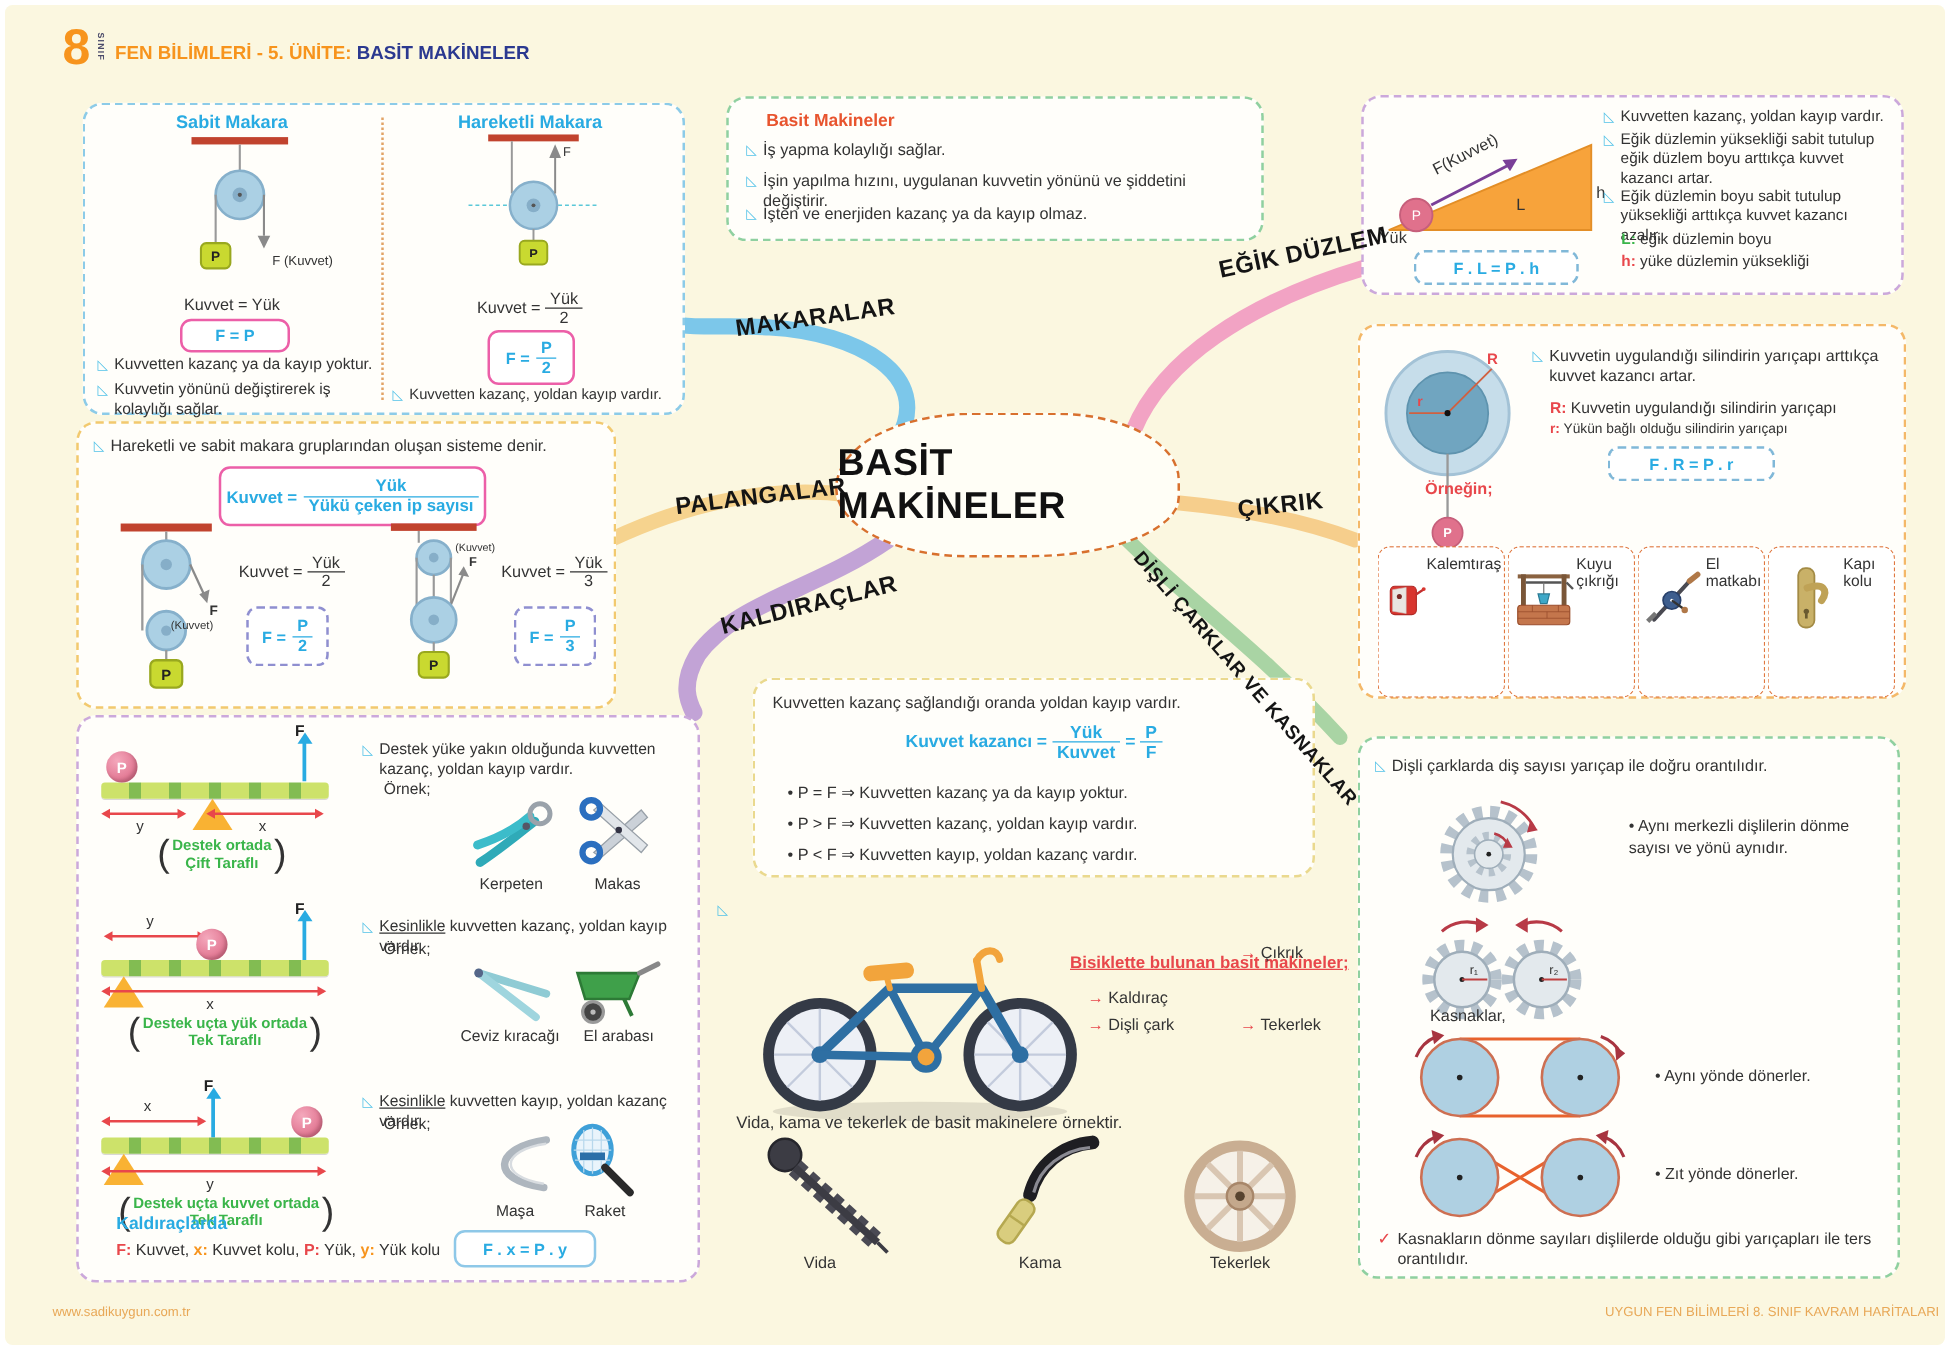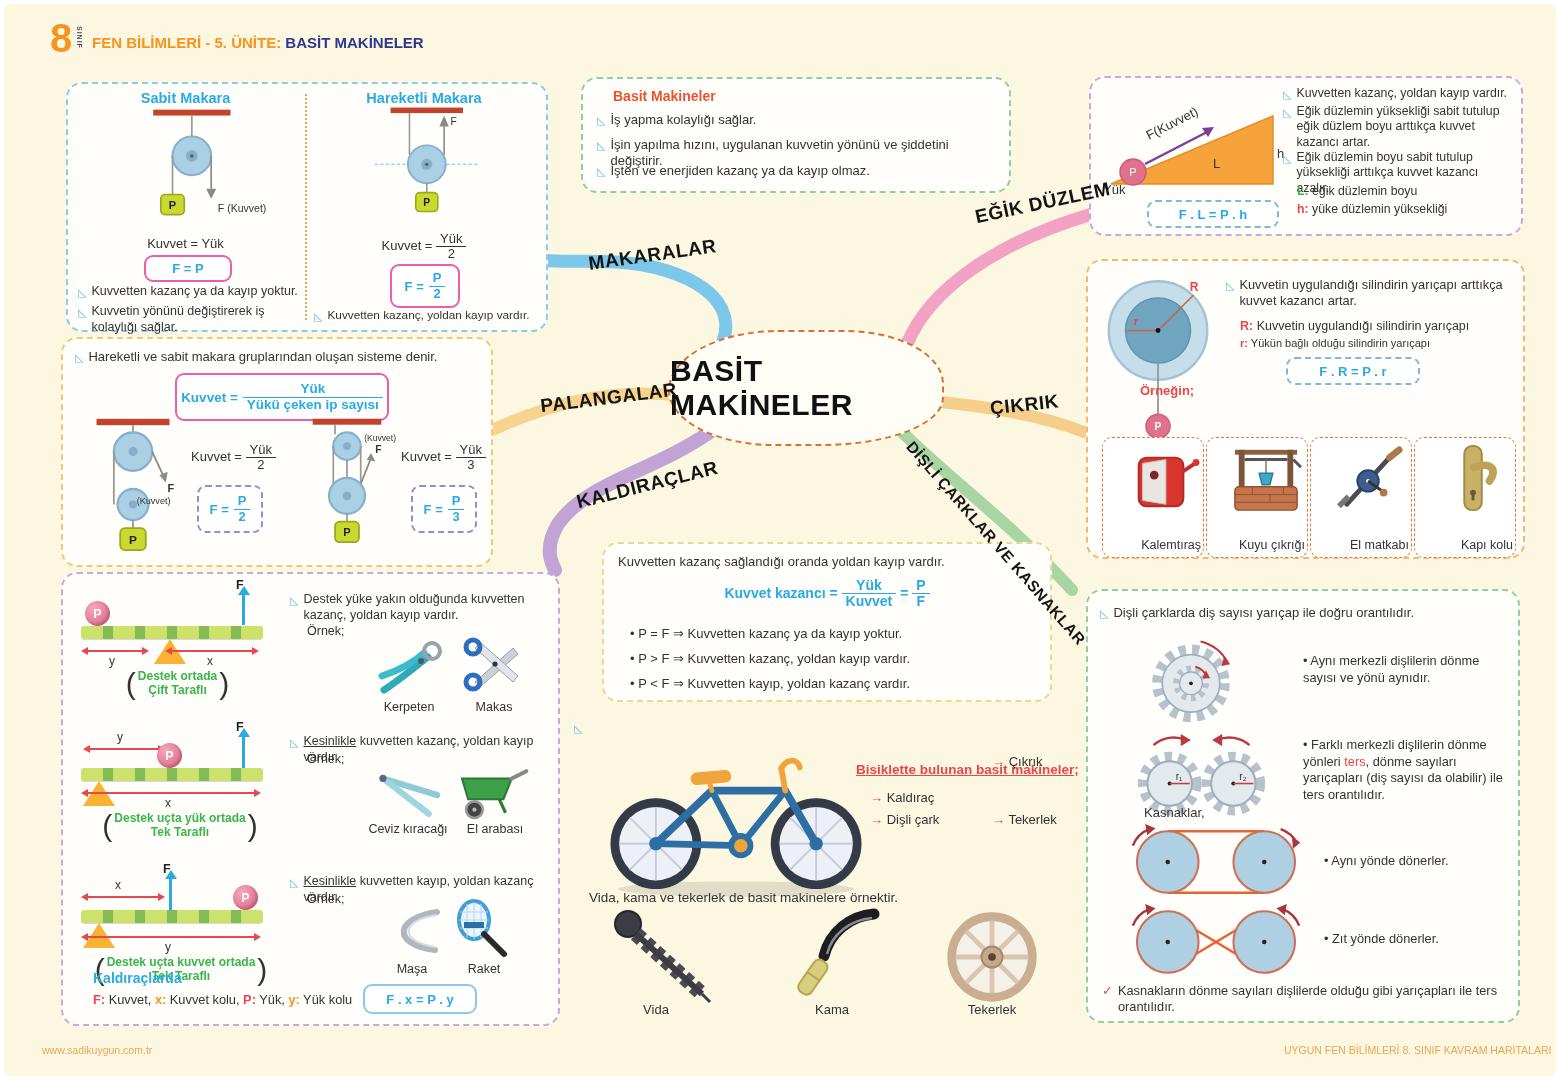--- a/index.html
+++ b/index.html
@@ -23,21 +23,21 @@
 .farr{position:absolute;width:3px;background:#29ABE2}
 .farr:before{content:"";position:absolute;left:-4.5px;top:-8px;border:6px solid transparent;border-bottom:9px solid #29ABE2;border-top:0}
 .flab{position:absolute;font-size:12.5px;font-weight:bold;color:#222}
 .meas{position:absolute;height:1.6px;background:#E8474B}
 .meas:before,.meas:after{content:"";position:absolute;top:-3.2px;border:4px solid transparent}
 .meas:before{left:-2px;border-right:7px solid #E8474B;border-left:0}
 .meas:after{right:-2px;border-left:7px solid #E8474B;border-right:0}
 .mlab{position:absolute;font-size:12px;color:#333}
 .cap{position:absolute;display:flex;align-items:center;justify-content:center;color:#3AB54A;font-size:12px;line-height:1.15;text-align:center;font-weight:bold;gap:2px}
 .paren{font-size:30px;font-weight:normal;color:#333;line-height:.9}
-.card{position:absolute;border:1.6px dashed #E07840;border-radius:10px;background:#fff;display:flex;flex-direction:column;align-items:flex-end;justify-content:space-between;padding:6px 2px 5px 2px}
+.card{position:absolute;border:1.6px dashed #E07840;border-radius:10px;background:#fff;display:flex;flex-direction:row;align-items:flex-start;justify-content:space-between;padding:6px 2px 5px 2px}
 .card .clab{font-size:12.5px;color:#333}
 .blab{position:absolute;font-weight:bold;color:#141414;letter-spacing:.6px;z-index:3;white-space:nowrap;font-size:19px}
 .lrow{position:absolute;left:12px;width:478px}
 svg text{font-family:"Liberation Sans","DejaVu Sans",sans-serif}
 .tlab{position:absolute;font-size:12.5px;color:#333;text-align:center}
 .cloud{position:absolute;left:664px;top:326px;width:272px;height:112px;background:#FFFEF6;border:2.5px dashed #D8702E;border-radius:50% 45% 55% 48%/65% 58% 52% 60%;display:flex;align-items:center;justify-content:center;z-index:3}
 .cloud .ct{font-size:30px;font-weight:bold;color:#111;letter-spacing:.5px}
 </style>
 </head>
 <body>
@@ -423,21 +423,21 @@
       <polygon points="10,98 172,98 172,30" fill="#F7A33B" stroke="#E38E26" stroke-width="1.5"></polygon>
       <line x1="44" y1="78" x2="108" y2="45" stroke="#7A3F98" stroke-width="2.4"></line>
       <polygon points="113,41 101,42 107,51" fill="#7A3F98"></polygon>
       <circle cx="32" cy="86" r="13" fill="#E0718C" stroke="#C65F7B" stroke-width="1.5"></circle>
       <text x="32" y="90" text-anchor="middle" font-size="11" font-weight="b old" fill="#fff">P</text>
       <text x="48" y="54" transform="rotate(-27 48 54)" font-size="13" fill="#333">F(Kuvvet)</text>
       <text x="2" y="108" font-size="13" fill="#333">Yük</text>
       <text x="112" y="82" font-size="13" fill="#333">L</text>
       <text x="176" y="72" font-size="13" fill="#333">h</text>
     </svg>
-    <div class="fbox dashb" style="left:56px;top:122px;width:128px;height:24px;border-color:#80B8D8">F . L = P . h</div>
+    <div class="fbox dashb" style="left:40px;top:122px;width:128px;height:24px;border-color:#80B8D8">F . L = P . h</div>
     <div class="note" style="left:192px;top:8px;width:230px;font-size:12.3px">
         <span class="nico">◺</span>
         <span>Kuvvetten kazanç, yoldan kayıp vardır.</span>
       </div>
     <div class="note" style="left:192px;top:26px;width:230px;font-size:12.3px">
         <span class="nico">◺</span>
         <span>Eğik düzlemin yüksekliği sabit tutulup eğik düzlem boyu arttıkça kuvvet kazancı artar.</span>
       </div>
     <div class="note" style="left:192px;top:72px;width:230px;font-size:12.3px">
         <span class="nico">◺</span>
@@ -545,21 +545,20 @@
         <circle cx="105" cy="52" r="2" fill="#222"></circle>
       <line x1="42" y1="52" x2="62" y2="52" stroke="#C04040" stroke-width="1.5"></line>
       <line x1="105" y1="52" x2="125" y2="52" stroke="#C04040" stroke-width="1.5"></line>
       <text x="48" y="48" font-size="10" fill="#333">r₁</text>
       <text x="111" y="48" font-size="10" fill="#333">r₂</text>
       <path d="M26,14 A30,30 0 0 1 58,9" fill="none" stroke="#B83A46" stroke-width="2.4"></path>
       <polygon points="53,3 63,9 53,15" fill="#B83A46"></polygon>
       <path d="M121,14 A30,30 0 0 0 89,9" fill="none" stroke="#B83A46" stroke-width="2.4"></path>
       <polygon points="94,3 84,9 94,15" fill="#B83A46"></polygon>
     </svg>
-    <div class="abs" style="left:215px;top:146px;width:202px;font-size:12.8px;line-height:1.3"><span>•</span> <span>Farklı merkezli dişlilerin dönme yönleri </span><span class="red">ters</span><span>, dönme sayıları yarıçapları (diş sayısı da olabilir) ile ters orantılıdır.</span></div>
     <div class="abs" style="left:56px;top:214px;font-size:13px">Kasnaklar,</div>
     <svg class="abs" style="left:30px;top:232px" width="196" height="78" viewBox="0 0 190 76">
       <line x1="48" y1="8" x2="142" y2="8" stroke="#E8622D" stroke-width="2.4"></line>
       <line x1="48" y1="68" x2="142" y2="68" stroke="#E8622D" stroke-width="2.4"></line>
       <circle cx="48" cy="38" r="30" fill="#AFD0E2" stroke="#CD6F52" stroke-width="2"></circle>
       <circle cx="142" cy="38" r="30" fill="#AFD0E2" stroke="#CD6F52" stroke-width="2"></circle>
       <circle cx="48" cy="38" r="2.2" fill="#222"></circle>
         <circle cx="142" cy="38" r="2.2" fill="#222"></circle>
       <path d="M14,22 A28,28 0 0 1 30,6" fill="none" stroke="#A83440" stroke-width="2.4"></path>
       <polygon points="26,1 36,5 28,12" fill="#A83440"></polygon>

